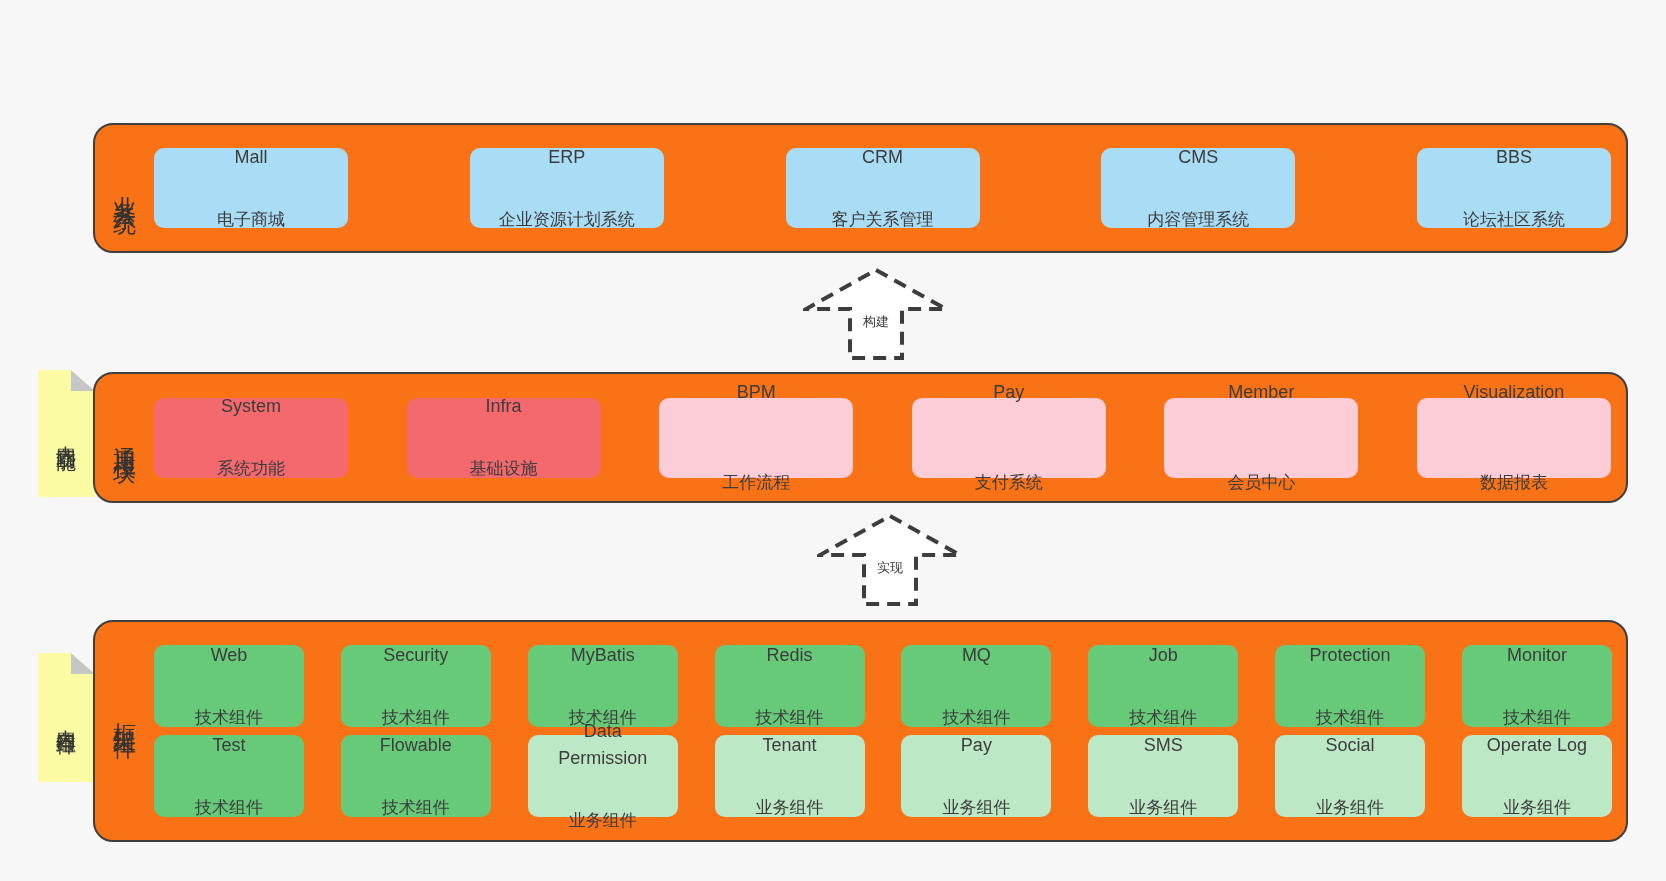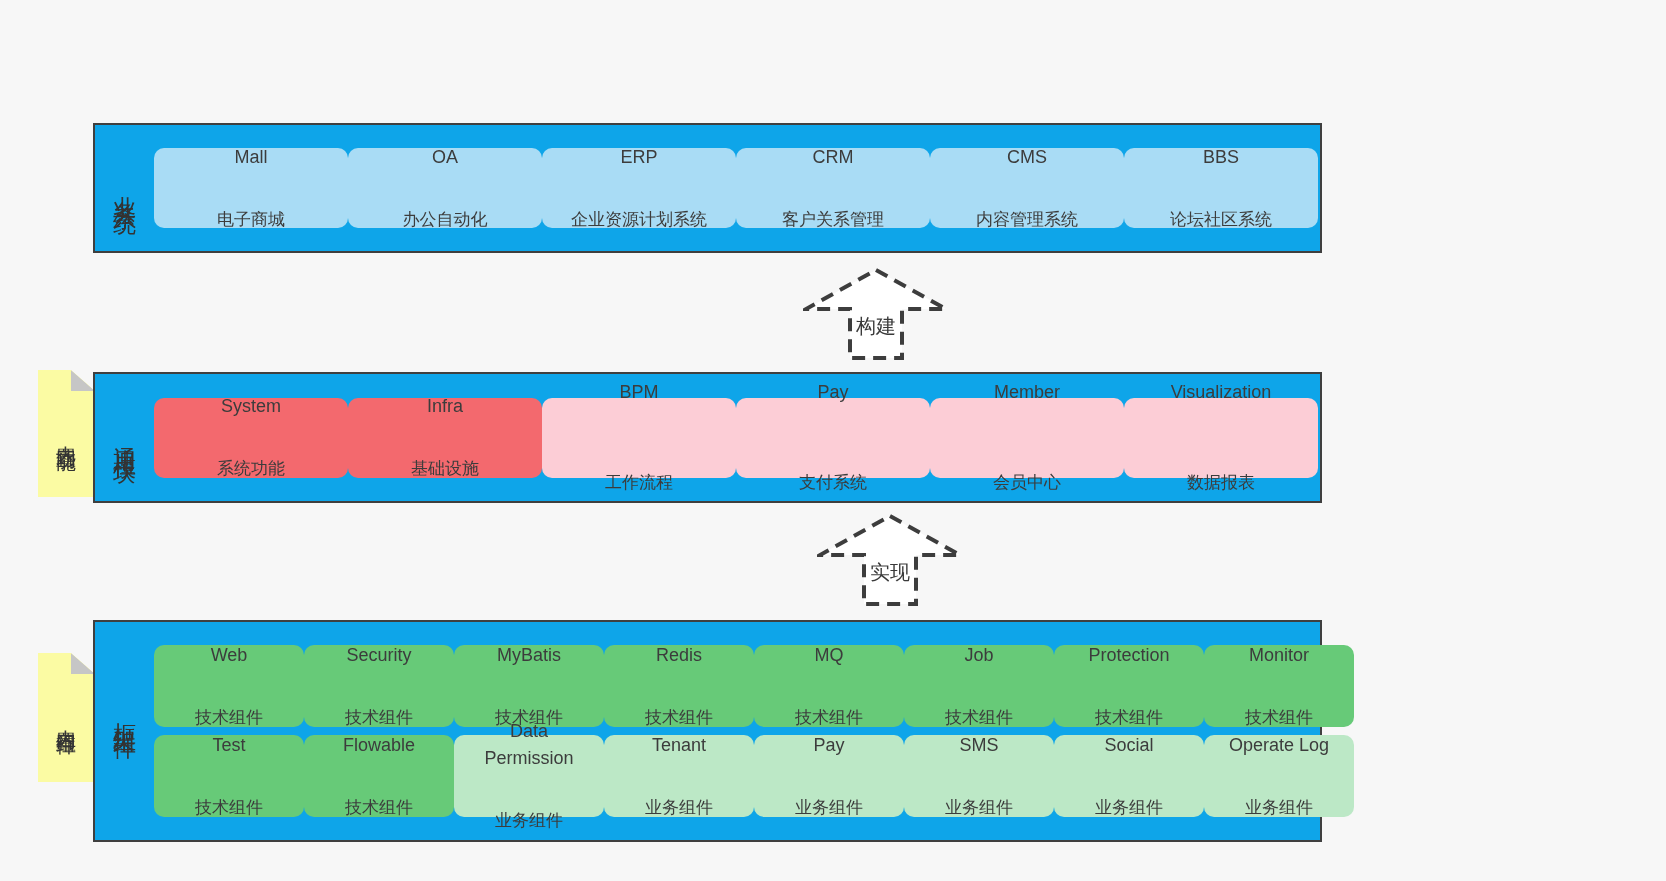--- a/index.html
+++ b/index.html
@@ -2,22 +2,22 @@
 <html><head>
 <meta charset="utf-8">
 <style>
   html,body{margin:0;padding:0;background:#f7f7f7;}
   .canvas{
     position:relative;width:1666px;height:881px;background:#f7f7f7;overflow:hidden;
     font-family:"Liberation Sans","DejaVu Sans",sans-serif;color:#3c3c3c;
   }
   
   .panel{
-    position:absolute;left:93px;width:1229px;box-sizing:border-box;
-    background:#0ea5e9;border:2px solid #3f3f3f;border-radius:0;
+    position:absolute;left:93px;width:1535px;box-sizing:border-box;
+    background:#f97316;border:2px solid #3f3f3f;border-radius:20px;
     display:flex;z-index:1;
   }
   #panel-business{top:123px;height:130px;}
   #panel-modules{top:372px;height:131px;}
   #panel-components{top:620px;height:222px;}
   .panel-label{
     flex:0 0 59px;display:flex;align-items:center;justify-content:center;
   }
   .panel-label span{
     writing-mode:vertical-lr;text-orientation:upright;
@@ -64,21 +64,21 @@
     writing-mode:vertical-lr;text-orientation:upright;
     font-size:20px;letter-spacing:2px;color:#333;line-height:1;
   }
   
   .arrow{position:absolute;width:146px;height:94px;z-index:1;}
   #arrow-build{left:803px;top:267px;}
   #arrow-implement{left:817px;top:513px;}
   .arrow svg{display:block;width:100%;height:100%;}
   .arrow .alabel{
     position:absolute;left:0;right:0;top:46px;text-align:center;
-    font-size:20px;color:#3a3a3a;
+    font-size:13px;color:#3a3a3a;
   }
   .arrow .alabel b{font-weight:normal;background:#ffffff;padding:0 3px;display:inline-block;}
 </style>
 </head>
 <body>
 
 <div class="canvas">
 
   <div class="sticky" id="sticky-modules">
     <div class="fold"></div>
@@ -90,24 +90,20 @@
   </div>
 
   <div class="panel" id="panel-business">
     <div class="panel-label">
       <span>业务系统</span>
     </div>
     <div class="box-row">
       <div class="box box6 blue">
         <span class="bt">Mall</span>
         <span class="bs">电子商城</span>
-      </div>
-      <div class="box box6 blue">
-        <span class="bt">OA</span>
-        <span class="bs">办公自动化</span>
       </div>
       <div class="box box6 blue">
         <span class="bt">ERP</span>
         <span class="bs">企业资源计划系统</span>
       </div>
       <div class="box box6 blue">
         <span class="bt">CRM</span>
         <span class="bs">客户关系管理</span>
       </div>
       <div class="box box6 blue">

